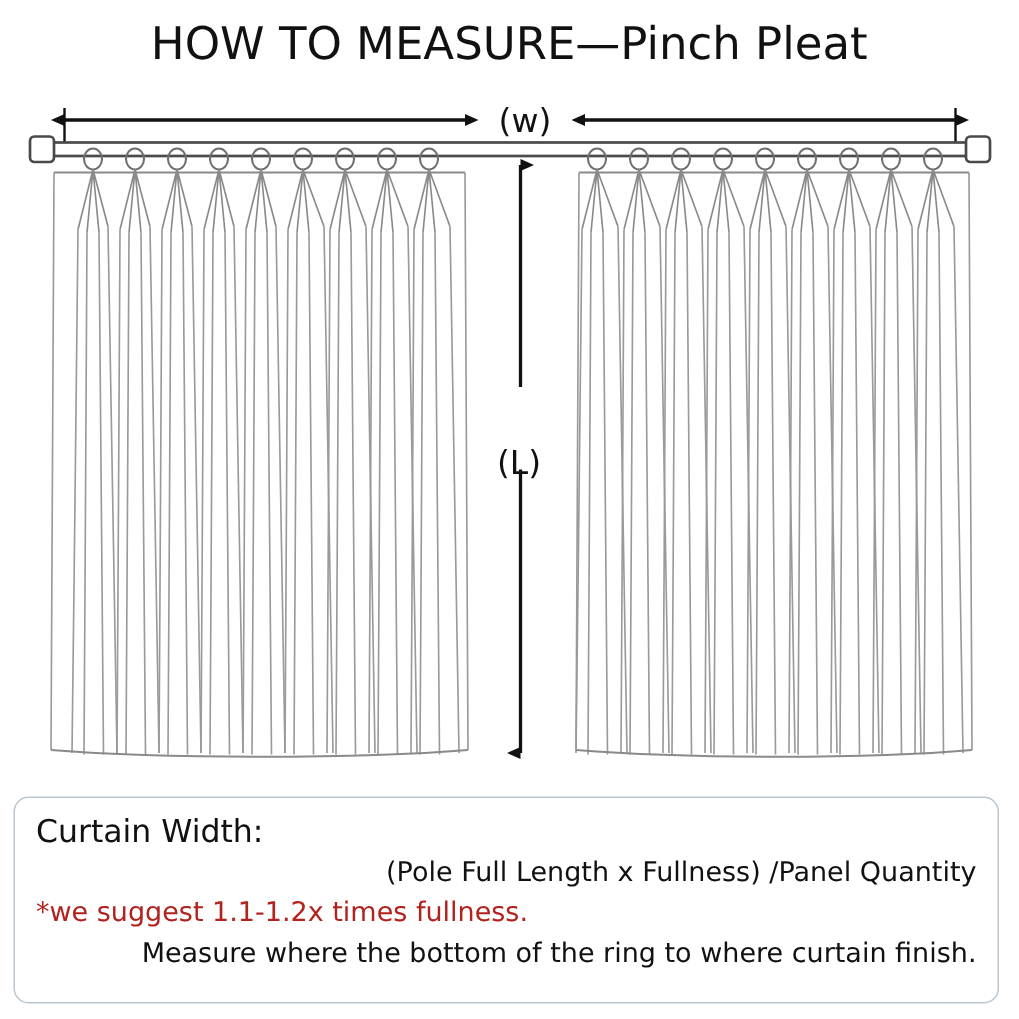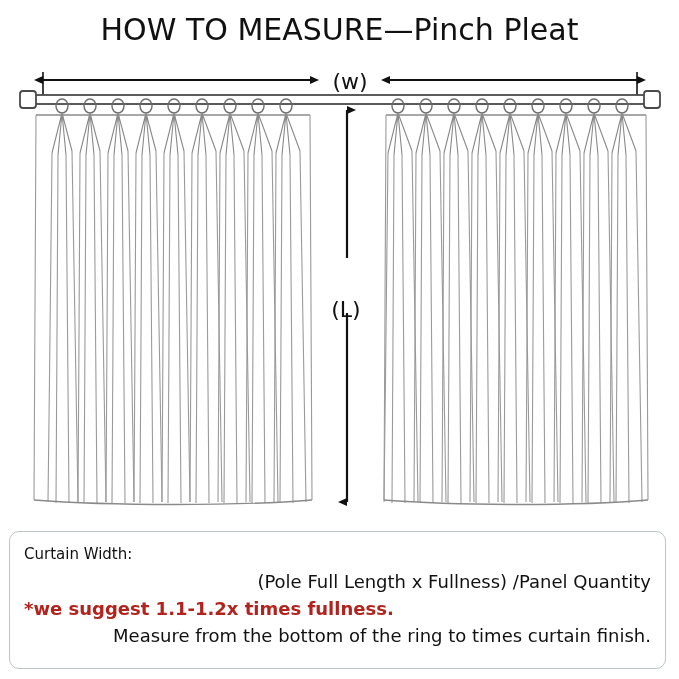--- a/index.html
+++ b/index.html
@@ -73,35 +73,34 @@
     top: 531px;
     width: 657px;
     height: 138px;
     border: 1px solid #b9c6cf;
     border-radius: 10px;
     background: #ffffff;
     box-sizing: border-box;
     padding: 8px 14px 0 14px;
   }
   .info-head {
-    font-size: 15px;
+    font-size: 21px;
     line-height: 29px;
     color: #111111;
   }
   .info-sub {
     font-size: 18px;
     line-height: 26px;
     color: #111111;
     text-align: right;
   }
   .info-note {
     font-size: 18px;
     line-height: 28px;
     color: #b3231e;
-    font-weight: bold;
   }
 </style>
 </head>
 <body>
 
 <div id="page">
 
   <div class="title">HOW TO MEASURE—Pinch Pleat</div>
 
   <div class="diagram">
@@ -282,16 +281,16 @@
     </svg>
 
     <div class="dim-label" id="label-w">(w)</div>
     <div class="dim-label" id="label-l">(L)</div>
   </div>
 
   <div class="infobox">
     <div class="info-head">Curtain Width:</div>
     <div class="info-sub">(Pole Full Length x Fullness) /Panel Quantity</div>
     <div class="info-note">*we suggest 1.1-1.2x times fullness.</div>
-    <div class="info-sub">Measure from the bottom of the ring to times curtain finish.</div>
+    <div class="info-sub">Measure where the bottom of the ring to where curtain finish.</div>
   </div>
 
 </div>
 
 </body></html>

